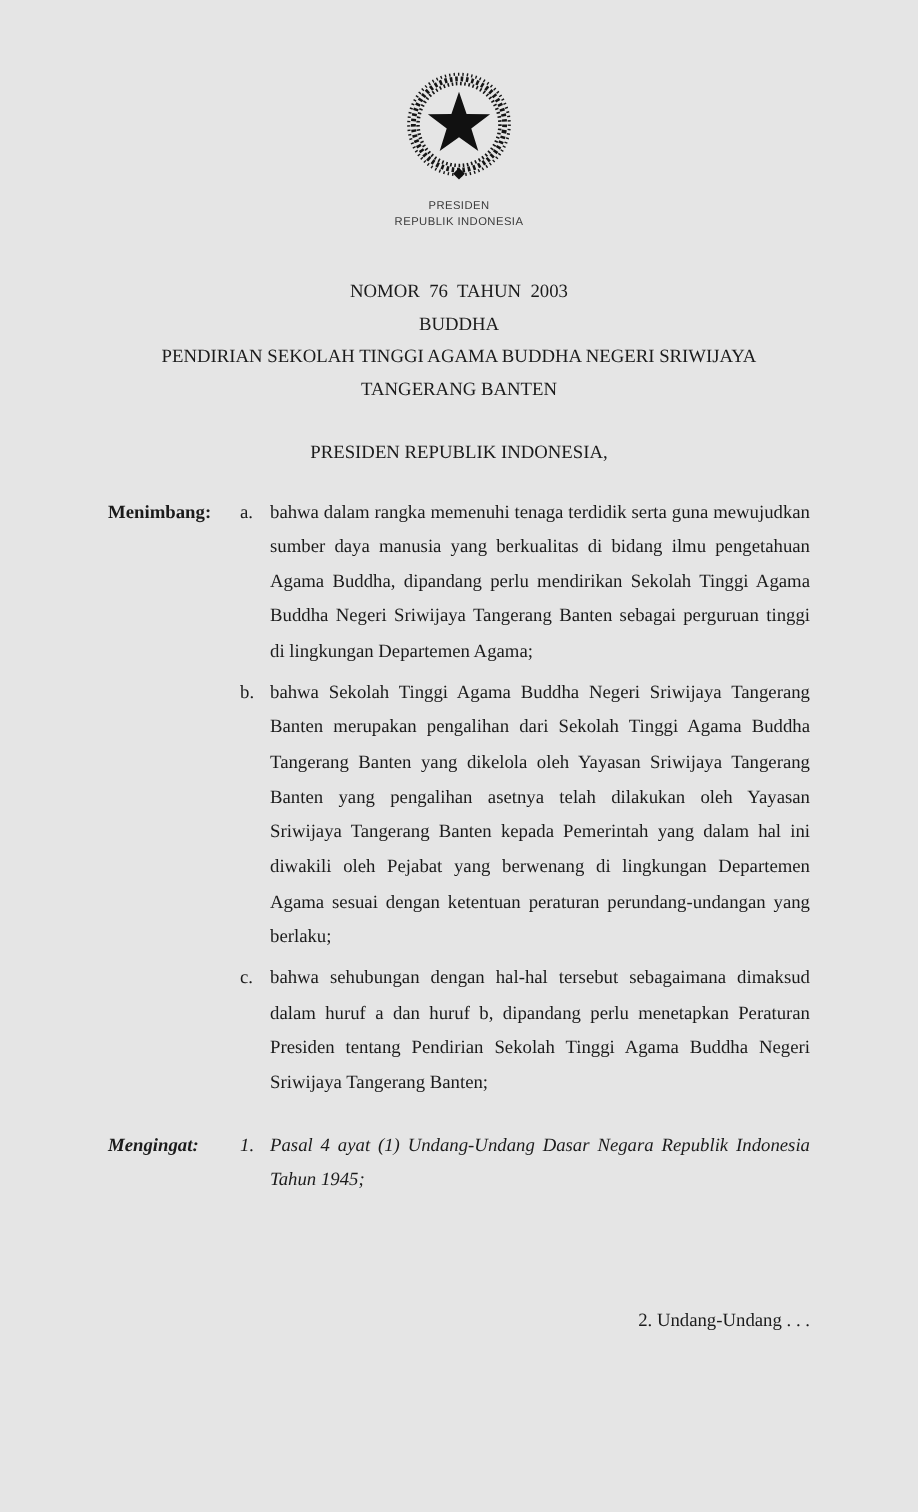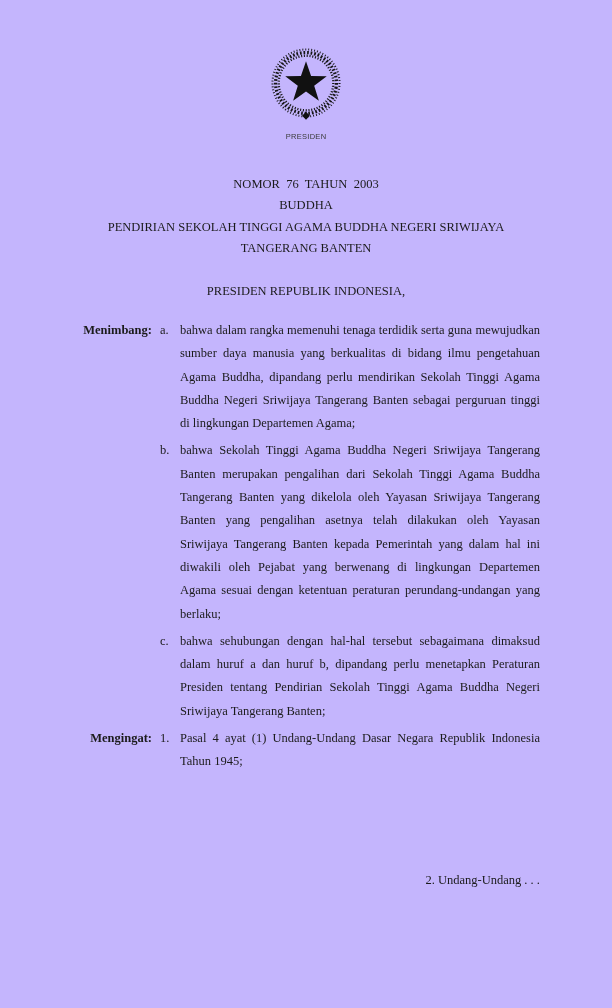--- a/index.html
+++ b/index.html
@@ -5,21 +5,21 @@
   html, body {
     margin: 0;
     padding: 0;
     background: #888;
   }
   .page {
     position: relative;
     width: 612px;
     height: 1008px;
     margin: 0 auto;
-    background: #c4b5fd;
+    background: #e5e5e5;
     color: #1b1b1b;
     font-family: "Liberation Serif", serif;
     font-size: 12.5px;
     overflow: hidden;
     box-sizing: border-box;
   }
 
   
   .emblem-block {
     padding-top: 44px;
@@ -57,33 +57,34 @@
     margin-top: 21px;
     text-align: center;
     line-height: 21.5px;
   }
 
   
   .doc-body {
     margin: 17px 72px 0 72px; 
   }
   .section + .section {
-    margin-top: 4px;
+    margin-top: 18px;
+    font-style: italic;
   }
   .item-row {
     display: flex;
     align-items: flex-start;
     line-height: 23.3px;
     margin-bottom: 4px;
   }
   .col-label {
     width: 80px;
     flex: 0 0 80px;
     display: flex;
-    justify-content: flex-end;
+    justify-content: flex-start;
     font-weight: bold;
   }
   .col-marker {
     flex: 0 0 20px;
     width: 20px;
     margin-left: 8px;
   }
   .col-text {
     flex: 1 1 auto;
     text-align: justify;
@@ -107,20 +108,21 @@
       <g fill="none" stroke="#161616">
         <circle cx="50" cy="50" r="43" stroke-width="2.6" stroke-dasharray="1.2 2.6"></circle>
         <circle cx="50" cy="50" r="39" stroke-width="4.2" stroke-dasharray="2.2 2.4" transform="rotate(8 50 50)"></circle>
         <circle cx="50" cy="50" r="35" stroke-width="3" stroke-dasharray="1.4 2.2" transform="rotate(-6 50 50)"></circle>
       </g>
       <path d="M50,22 L56.5,41.1 L76.6,41.3 L60.5,53.4 L66.5,72.7 L50,61 L33.5,72.7 L39.5,53.4 L23.4,41.3 L43.5,41.1 Z" fill="#111"></path>
       <path d="M50,87 l5,5 l-5,5 l-5,-5 Z" fill="#111"></path>
     </svg>
     <div class="emblem-caption">
       <div>PRESIDEN</div>
+      <div>REPUBLIK INDONESIA</div>
     </div>
   </div>
 
   <div class="title-block">
     <div class="t-line">NOMOR  76  TAHUN  2003</div>
     <div class="t-line">BUDDHA</div>
     <div class="t-line">PENDIRIAN SEKOLAH TINGGI AGAMA BUDDHA NEGERI SRIWIJAYA</div>
     <div class="t-line">TANGERANG BANTEN</div>
   </div>
 

